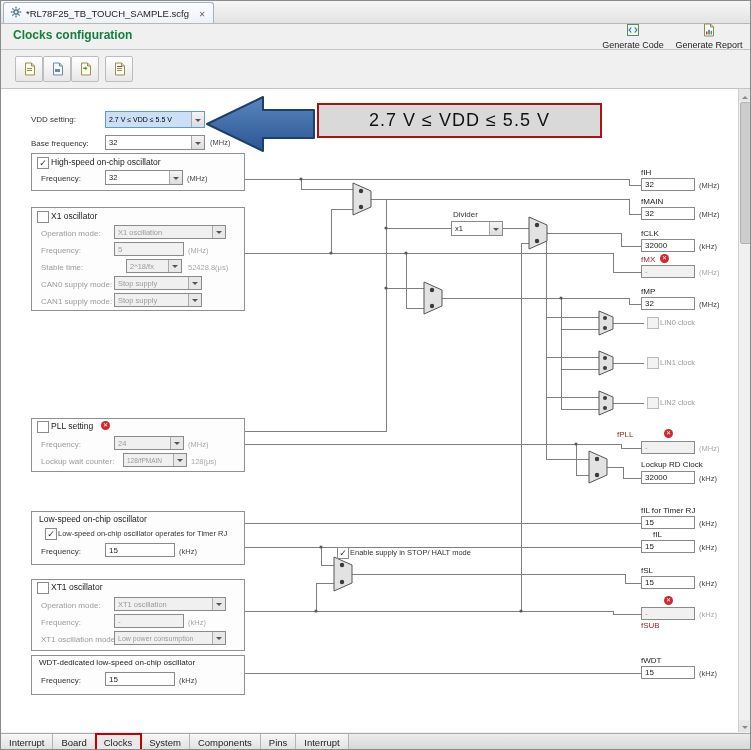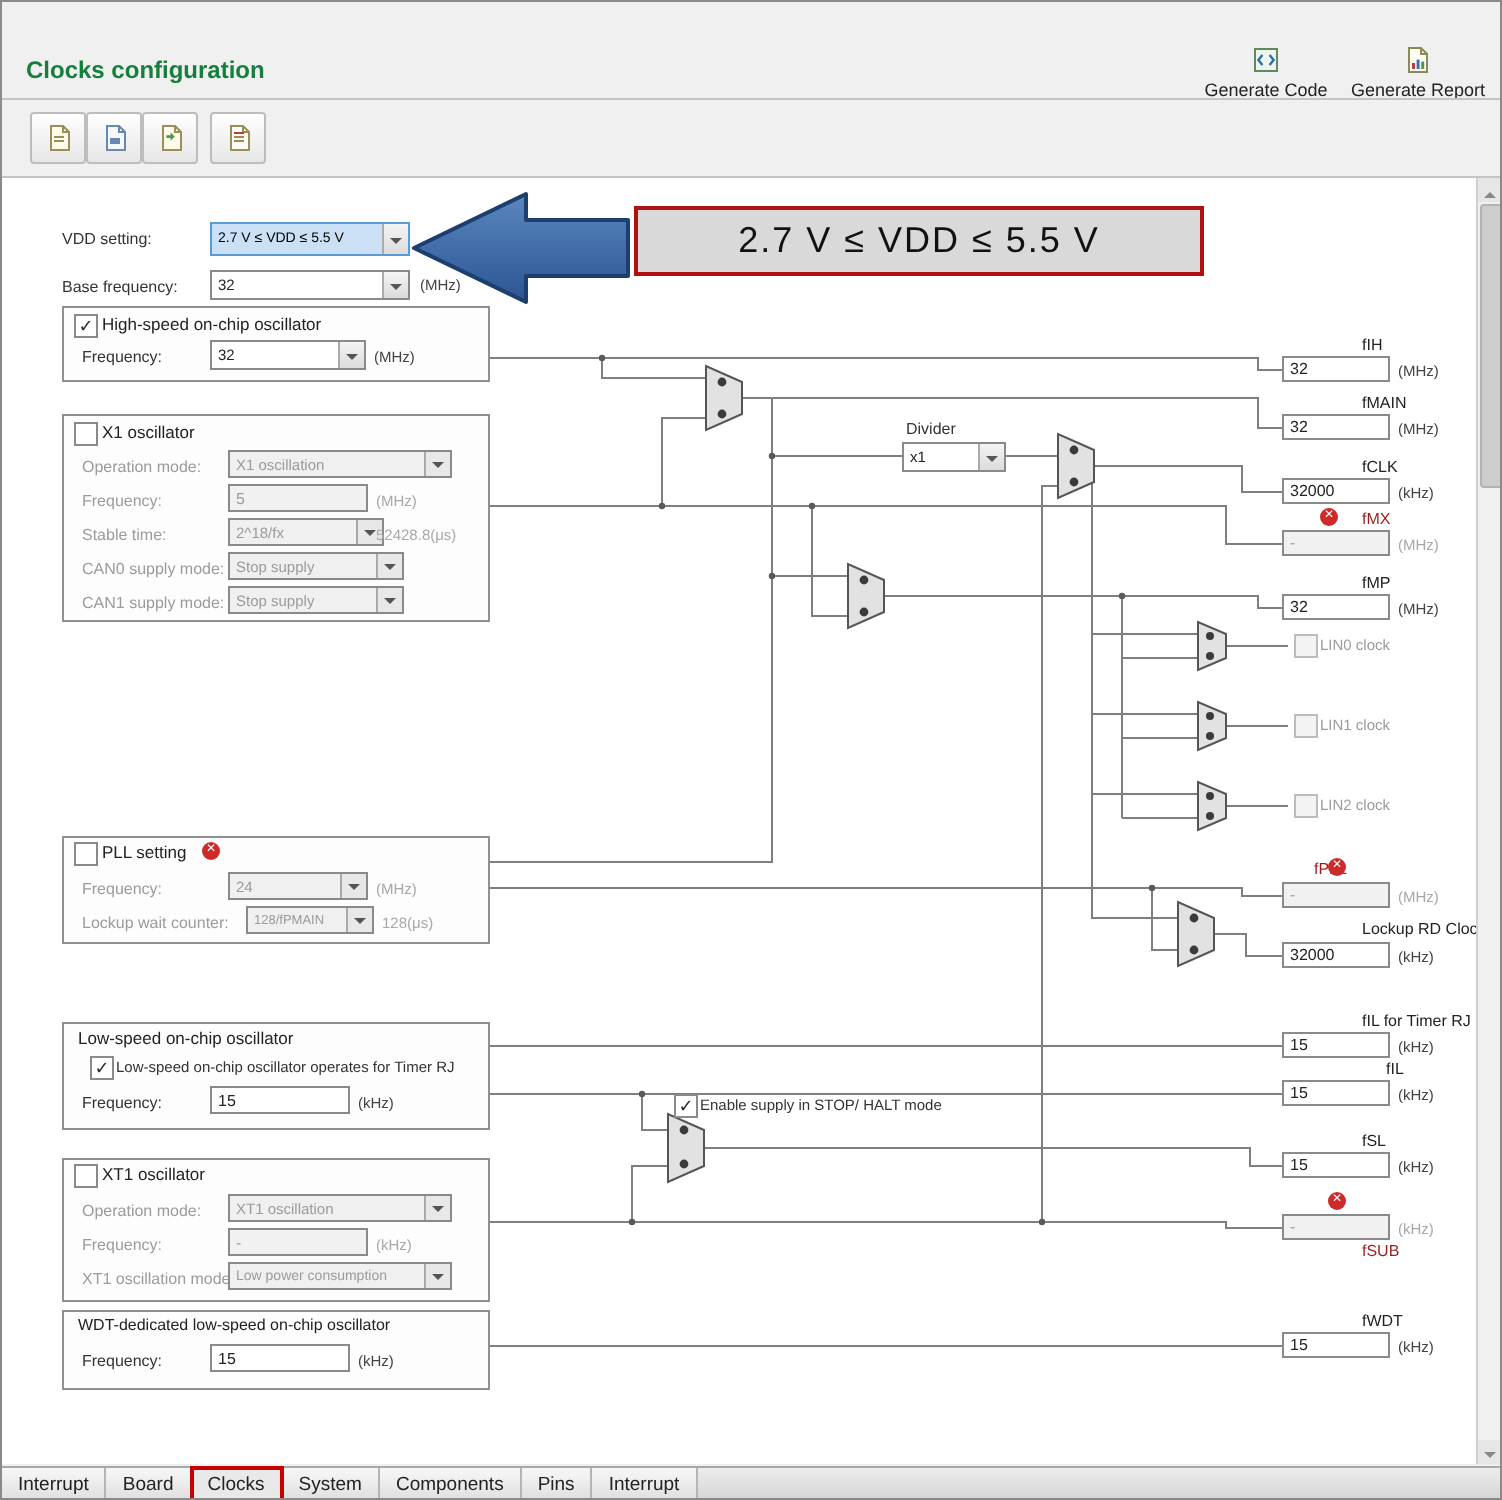--- a/index.html
+++ b/index.html
@@ -34,21 +34,21 @@
   .sel{position:absolute;background:#fff;border:1px solid #8a8a8a;font-size:7.5px;color:#222;padding:0 14px 0 3px;display:flex;align-items:center;overflow:hidden;white-space:nowrap;z-index:2;box-sizing:border-box;}
   .sel .arr{position:absolute;right:0;top:0;bottom:0;width:12px;background:linear-gradient(#f4f4f4,#dcdcdc);border-left:1px solid #aaa;}
   .sel .arr::after{content:"";position:absolute;left:3px;top:50%;margin-top:-1px;border:3px solid transparent;border-top-color:#555;}
   .sel.dis{background:#f0f0f0;color:#9b9b9b;}
   .sel.dis .arr{background:#e8e8e8;}
   .sel.hl{background:#cbdff5;border-color:#5b9bd5;color:#000;}
   .fld{position:absolute;background:#fff;border:1px solid #8a8a8a;font-size:8px;color:#222;padding-left:3px;display:flex;align-items:center;white-space:nowrap;z-index:2;box-sizing:border-box;}
   .fld.dis{background:#f1f1f1;color:#9e9e9e;}
   .unit{position:absolute;font-size:7.5px;color:#444;white-space:nowrap;z-index:2;}
   .unit.dis{color:#a8a8a8;}
-  .out-lbl{position:absolute;font-size:8px;color:#222;white-space:nowrap;z-index:2;margin-left:40px;}
+  .out-lbl{position:absolute;font-size:8px;color:#222;white-space:nowrap;z-index:2;}
   .out-lbl.red{color:#9b1c1c;}
   .err{position:absolute;width:9px;height:9px;border-radius:50%;background:#ce2a2a;z-index:3;color:#fff;text-align:center;}
   .err::after{content:"✕";font-size:6px;line-height:9px;display:block;}
 
   .callout{position:absolute;left:316px;top:102px;width:281px;height:31px;background:#d9d9d9;border:2px solid #b01010;display:flex;align-items:center;justify-content:center;font-size:18px;color:#111;letter-spacing:1px;z-index:2;}
 
   
   .vscroll{position:absolute;left:737px;top:88px;width:14px;height:643px;background:#f0f0f0;border-left:1px solid #cfcfcf;z-index:4;box-sizing:border-box;}
   .sb-btn{position:absolute;left:0;width:13px;height:12px;background:#e6e6e6;}
   .sb-btn.up{top:0;}
@@ -60,20 +60,41 @@
   
   .btabs{position:absolute;left:0;top:732px;width:751px;height:18px;background:linear-gradient(#ececec,#d4d4d4);border-top:1px solid #a8a8a8;display:flex;font-size:9.5px;z-index:5;box-sizing:border-box;}
   .btab{padding:3px 8px 0;border-right:1px solid #b5b5b5;color:#222;background:linear-gradient(#f7f7f7,#dedede);cursor:pointer;white-space:nowrap;}
   .btab.active{background:#e9e9e9;position:relative;outline:2px solid #c40000;outline-offset:-1px;z-index:6;}
 </style>
 </head>
 <body>
 
 <div class="app">
 
+  <div class="tabbar">
+    <div class="etab">
+      <span>
+        <svg width="12" height="12" viewBox="0 0 12 12">
+            <circle cx="6" cy="6" r="2.2" fill="#dfeaf0" stroke="#4a6b7a" stroke-width="1.3"></circle>
+            <g stroke="#4a6b7a" stroke-width="1.3">
+              <line x1="6" y1="0.8" x2="6" y2="2.6"></line>
+              <line x1="6" y1="9.4" x2="6" y2="11.2"></line>
+              <line x1="0.8" y1="6" x2="2.6" y2="6"></line>
+              <line x1="9.4" y1="6" x2="11.2" y2="6"></line>
+              <line x1="2.4" y1="2.4" x2="3.6" y2="3.6"></line>
+              <line x1="8.4" y1="8.4" x2="9.6" y2="9.6"></line>
+              <line x1="2.4" y1="9.6" x2="3.6" y2="8.4"></line>
+              <line x1="8.4" y1="3.6" x2="9.6" y2="2.4"></line>
+            </g>
+          </svg>
+      </span>
+      <span>*RL78F25_TB_TOUCH_SAMPLE.scfg</span>
+      <span class="close"></span>
+    </div>
+  </div>
 
   <div class="header-title">Clocks configuration</div>
   <div class="genbtn" style="left:600px;width:64px;">
     <span>
       <svg width="14" height="14" viewBox="0 0 14 14">
           <rect x="1.5" y="1.5" width="11" height="11" fill="#eef5ee" stroke="#5f8a5f"></rect>
           <path d="M5.2 4.5 L3.2 7 L5.2 9.5" fill="none" stroke="#2e6ea8" stroke-width="1.2"></path>
           <path d="M8.8 4.5 L10.8 7 L8.8 9.5" fill="none" stroke="#2e6ea8" stroke-width="1.2"></path>
         </svg>
     </span>
@@ -249,21 +270,21 @@
   <div class="btitle" style="left:50px;top:210px;">X1 oscillator</div>
   <div class="lbl dis" style="left:40px;top:228px;">Operation mode:</div>
   <div class="sel dis" style="left:113px;top:224px;width:112px;height:14px;">
     <span>X1 oscillation</span>
     <span class="arr"></span>
   </div>
   <div class="lbl dis" style="left:40px;top:245px;">Frequency:</div>
   <div class="fld dis" style="left:113px;top:241px;width:70px;height:14px;">5</div>
   <div class="unit dis" style="left:187px;top:245px;">(MHz)</div>
   <div class="lbl dis" style="left:40px;top:262px;">Stable time:</div>
-  <div class="sel dis" style="left:113px;top:258px;width:78px;height:14px;">
+  <div class="sel dis" style="left:125px;top:258px;width:56px;height:14px;">
     <span>2^18/fx</span>
     <span class="arr"></span>
   </div>
   <div class="unit dis" style="left:187px;top:262px;">52428.8(μs)</div>
   <div class="lbl dis" style="left:40px;top:279px;">CAN0 supply mode:</div>
   <div class="sel dis" style="left:113px;top:275px;width:88px;height:14px;">
     <span>Stop supply</span>
     <span class="arr"></span>
   </div>
   <div class="lbl dis" style="left:40px;top:296px;">CAN1 supply mode:</div>

